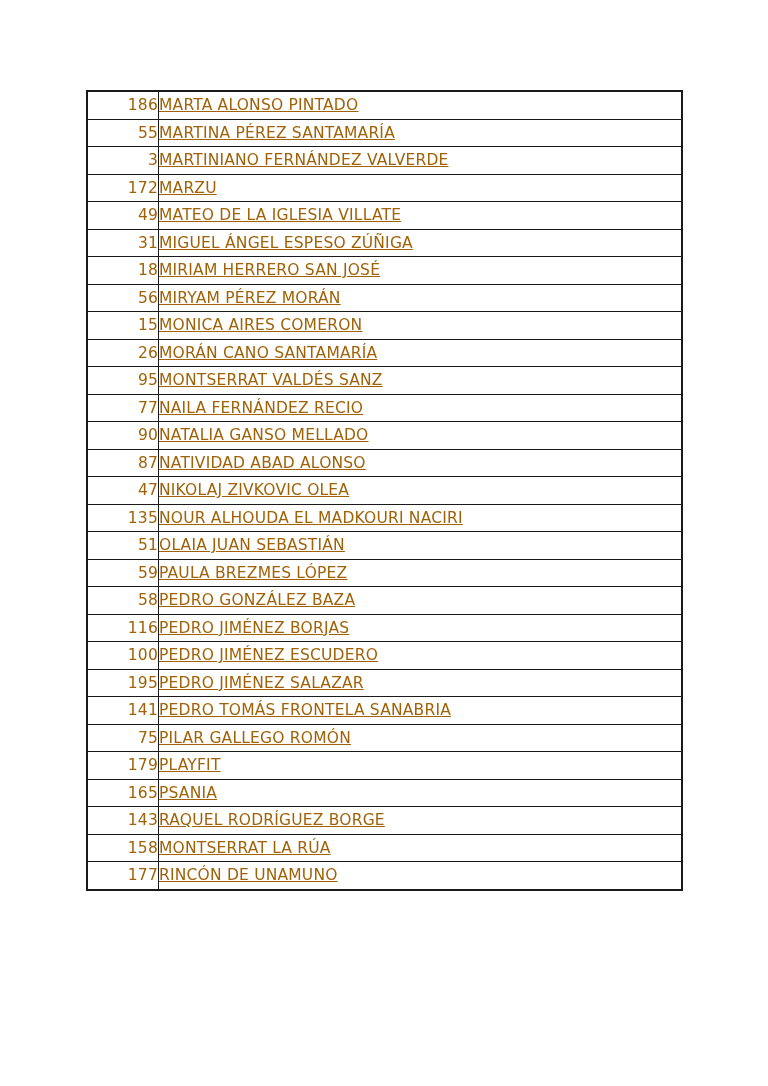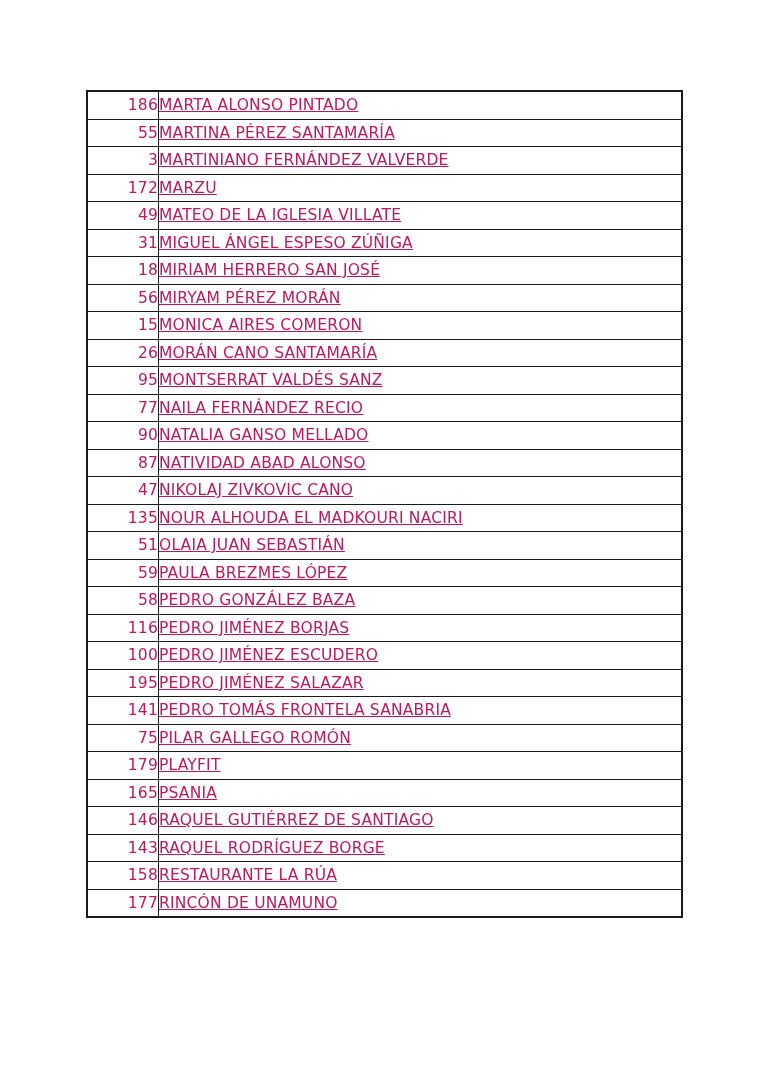--- a/index.html
+++ b/index.html
@@ -6,21 +6,21 @@
     margin: 0;
     padding: 0;
     background: #ffffff;
   }
   .page {
     position: relative;
     width: 768px;
     height: 1086px;
     background: #ffffff;
     font-family: "DejaVu Sans", "Liberation Sans", sans-serif;
-    color: #be185d;
+    color: #a16207;
     overflow: hidden;
   }
   table.list-table {
     position: absolute;
     left: 86px;
     top: 90px;
     width: 597px;
     border-collapse: collapse;
     table-layout: fixed;
     border: 2px solid #1a1a1a;
@@ -104,21 +104,21 @@
         <tr>
           <td class="cell-number">90</td>
           <td class="cell-name">NATALIA GANSO MELLADO</td>
         </tr>
         <tr>
           <td class="cell-number">87</td>
           <td class="cell-name">NATIVIDAD ABAD ALONSO</td>
         </tr>
         <tr>
           <td class="cell-number">47</td>
-          <td class="cell-name">NIKOLAJ ZIVKOVIC CANO</td>
+          <td class="cell-name">NIKOLAJ ZIVKOVIC OLEA</td>
         </tr>
         <tr>
           <td class="cell-number">135</td>
           <td class="cell-name">NOUR ALHOUDA EL MADKOURI NACIRI</td>
         </tr>
         <tr>
           <td class="cell-number">51</td>
           <td class="cell-name">OLAIA JUAN SEBASTIÁN</td>
         </tr>
         <tr>
@@ -151,30 +151,26 @@
         </tr>
         <tr>
           <td class="cell-number">179</td>
           <td class="cell-name">PLAYFIT</td>
         </tr>
         <tr>
           <td class="cell-number">165</td>
           <td class="cell-name">PSANIA</td>
         </tr>
         <tr>
-          <td class="cell-number">146</td>
-          <td class="cell-name">RAQUEL GUTIÉRREZ DE SANTIAGO</td>
-        </tr>
-        <tr>
           <td class="cell-number">143</td>
           <td class="cell-name">RAQUEL RODRÍGUEZ BORGE</td>
         </tr>
         <tr>
           <td class="cell-number">158</td>
-          <td class="cell-name">RESTAURANTE LA RÚA</td>
+          <td class="cell-name">MONTSERRAT LA RÚA</td>
         </tr>
         <tr>
           <td class="cell-number">177</td>
           <td class="cell-name">RINCÓN DE UNAMUNO</td>
         </tr>
       </tbody>
   </table>
 </div>
 
 </body></html>

